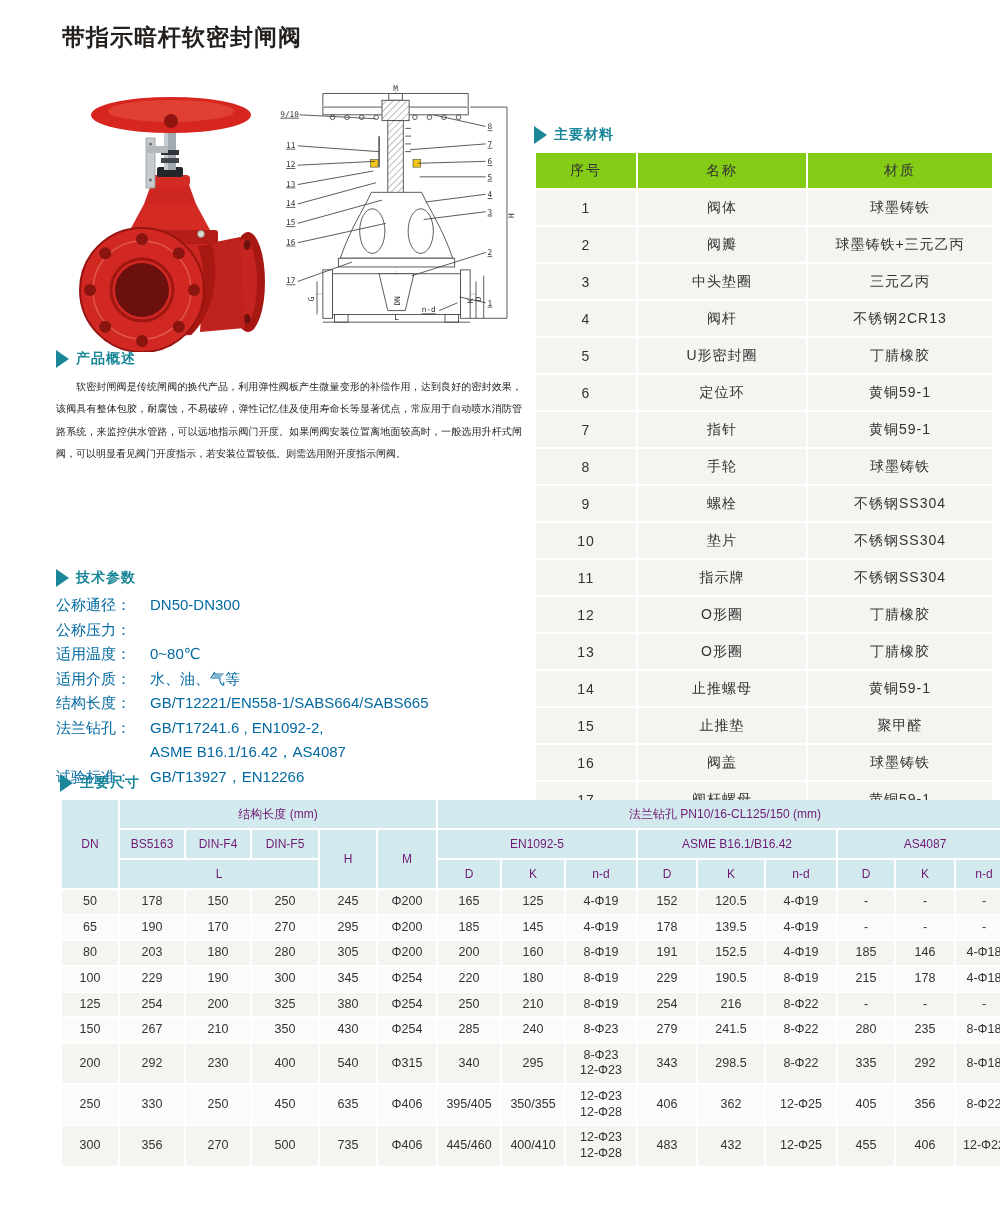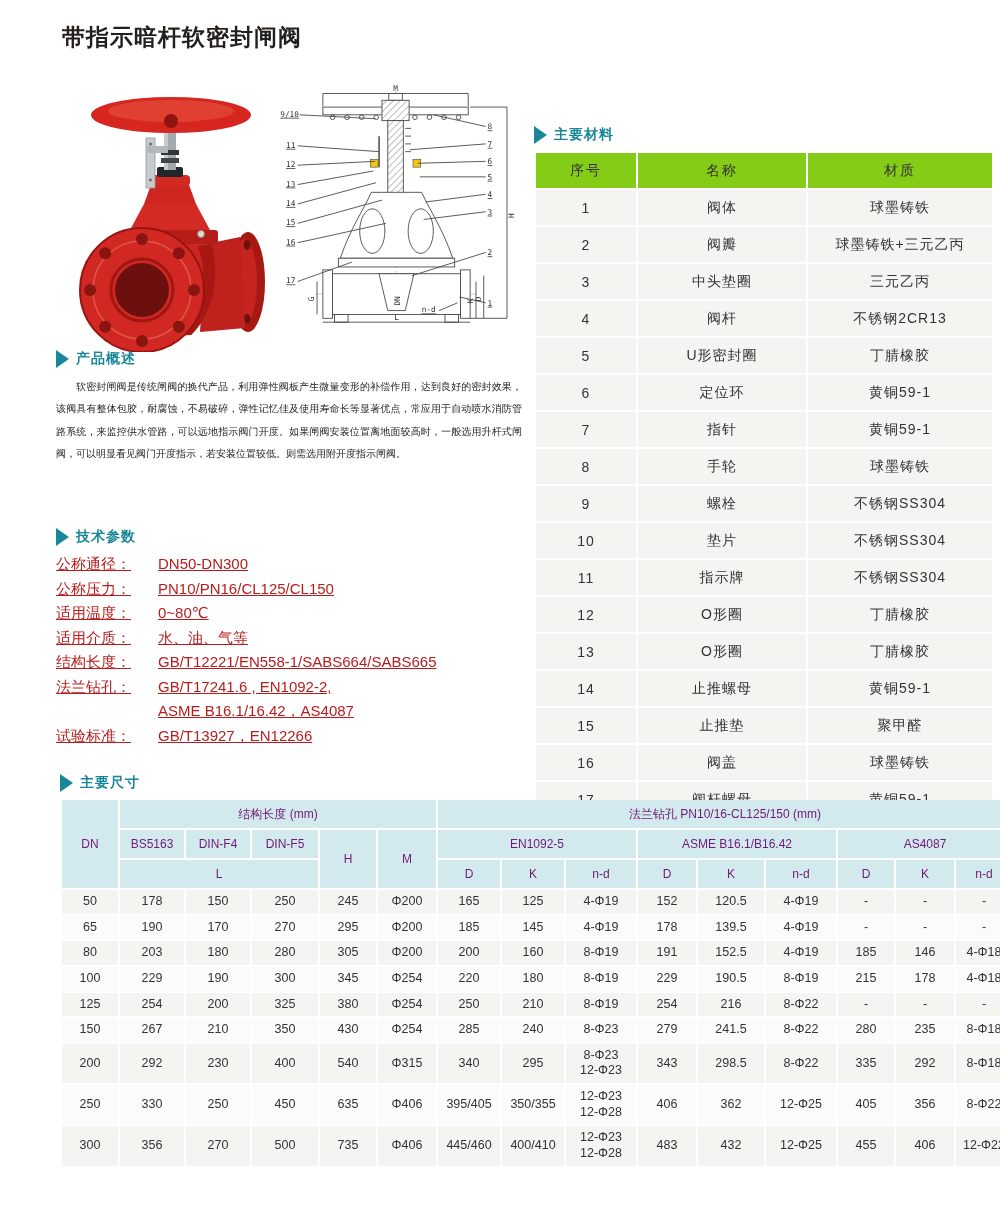--- a/index.html
+++ b/index.html
@@ -11,25 +11,25 @@
   .section-head{display:flex;align-items:center;gap:7px;}
   .arrow-icon{width:0;height:0;border-left:13px solid #1a8799;border-top:9px solid transparent;border-bottom:9px solid transparent;flex:0 0 auto;}
   .section-head .txt{font-size:14px;font-weight:bold;color:#1a8799;letter-spacing:1px;}
 
   .photo-wrap{position:absolute;left:58px;top:84px;}
   .draw-wrap{position:absolute;left:278px;top:78px;}
 
   .overview{position:absolute;left:56px;top:350px;width:466px;}
   .overview p{margin:8px 0 0 0;font-size:10px;line-height:22.4px;text-align:justify;text-indent:2em;color:#1e1e1e;}
 
-  .tech{position:absolute;left:56px;top:528px;width:468px;}
+  .tech{position:absolute;left:56px;top:569px;width:468px;}
   .param-list{margin-top:6px;}
-  .param-row{display:flex;font-size:15px;line-height:24.5px;color:#b91c1c;text-decoration:underline;}
+  .param-row{display:flex;font-size:15px;line-height:24.5px;color:#0369a1;}
   .param-label{flex:0 0 94px;}
-  .param-value{white-space:pre-line;flex:1;margin-left:8px;}
+  .param-value{white-space:pre-line;flex:1;}
 
   .materials{position:absolute;left:534px;top:126px;width:452px;}
   .mat-table{border-collapse:separate;border-spacing:2px;width:452px;table-layout:fixed;margin-top:7px;}
   .mat-table th{background:#84cc16;font-weight:normal;font-size:14px;color:#333;height:33px;letter-spacing:2px;}
   .mat-table td{background:#f4f4f1;font-size:14px;color:#333;text-align:center;height:33px;letter-spacing:1px;}
 
   .dims{position:absolute;left:60px;top:774px;width:924px;}
   .dims-table{border-collapse:separate;border-spacing:2px;width:924px;table-layout:fixed;margin-top:6px;font-size:12.5px;}
   .dims-table th{background:#d2e9ee;font-weight:normal;color:#701a75;font-size:12px;padding:0;}
   .dims-table thead tr th{height:28px;}
@@ -227,21 +227,20 @@
       <span class="arrow-icon"></span>
       <span class="txt">技术参数</span>
     </div>
     <div class="param-list" id="tech-params-list">
         <div class="param-row">
           <span class="param-label">公称通径：</span>
           <span class="param-value">DN50-DN300</span>
         </div>
         <div class="param-row">
           <span class="param-label">公称压力：</span>
-          <span class="param-value">PN10/PN16/CL125/CL150</span>
         </div>
         <div class="param-row">
           <span class="param-label">适用温度：</span>
           <span class="param-value">0~80℃</span>
         </div>
         <div class="param-row">
           <span class="param-label">适用介质：</span>
           <span class="param-value">水、油、气等</span>
         </div>
         <div class="param-row">

